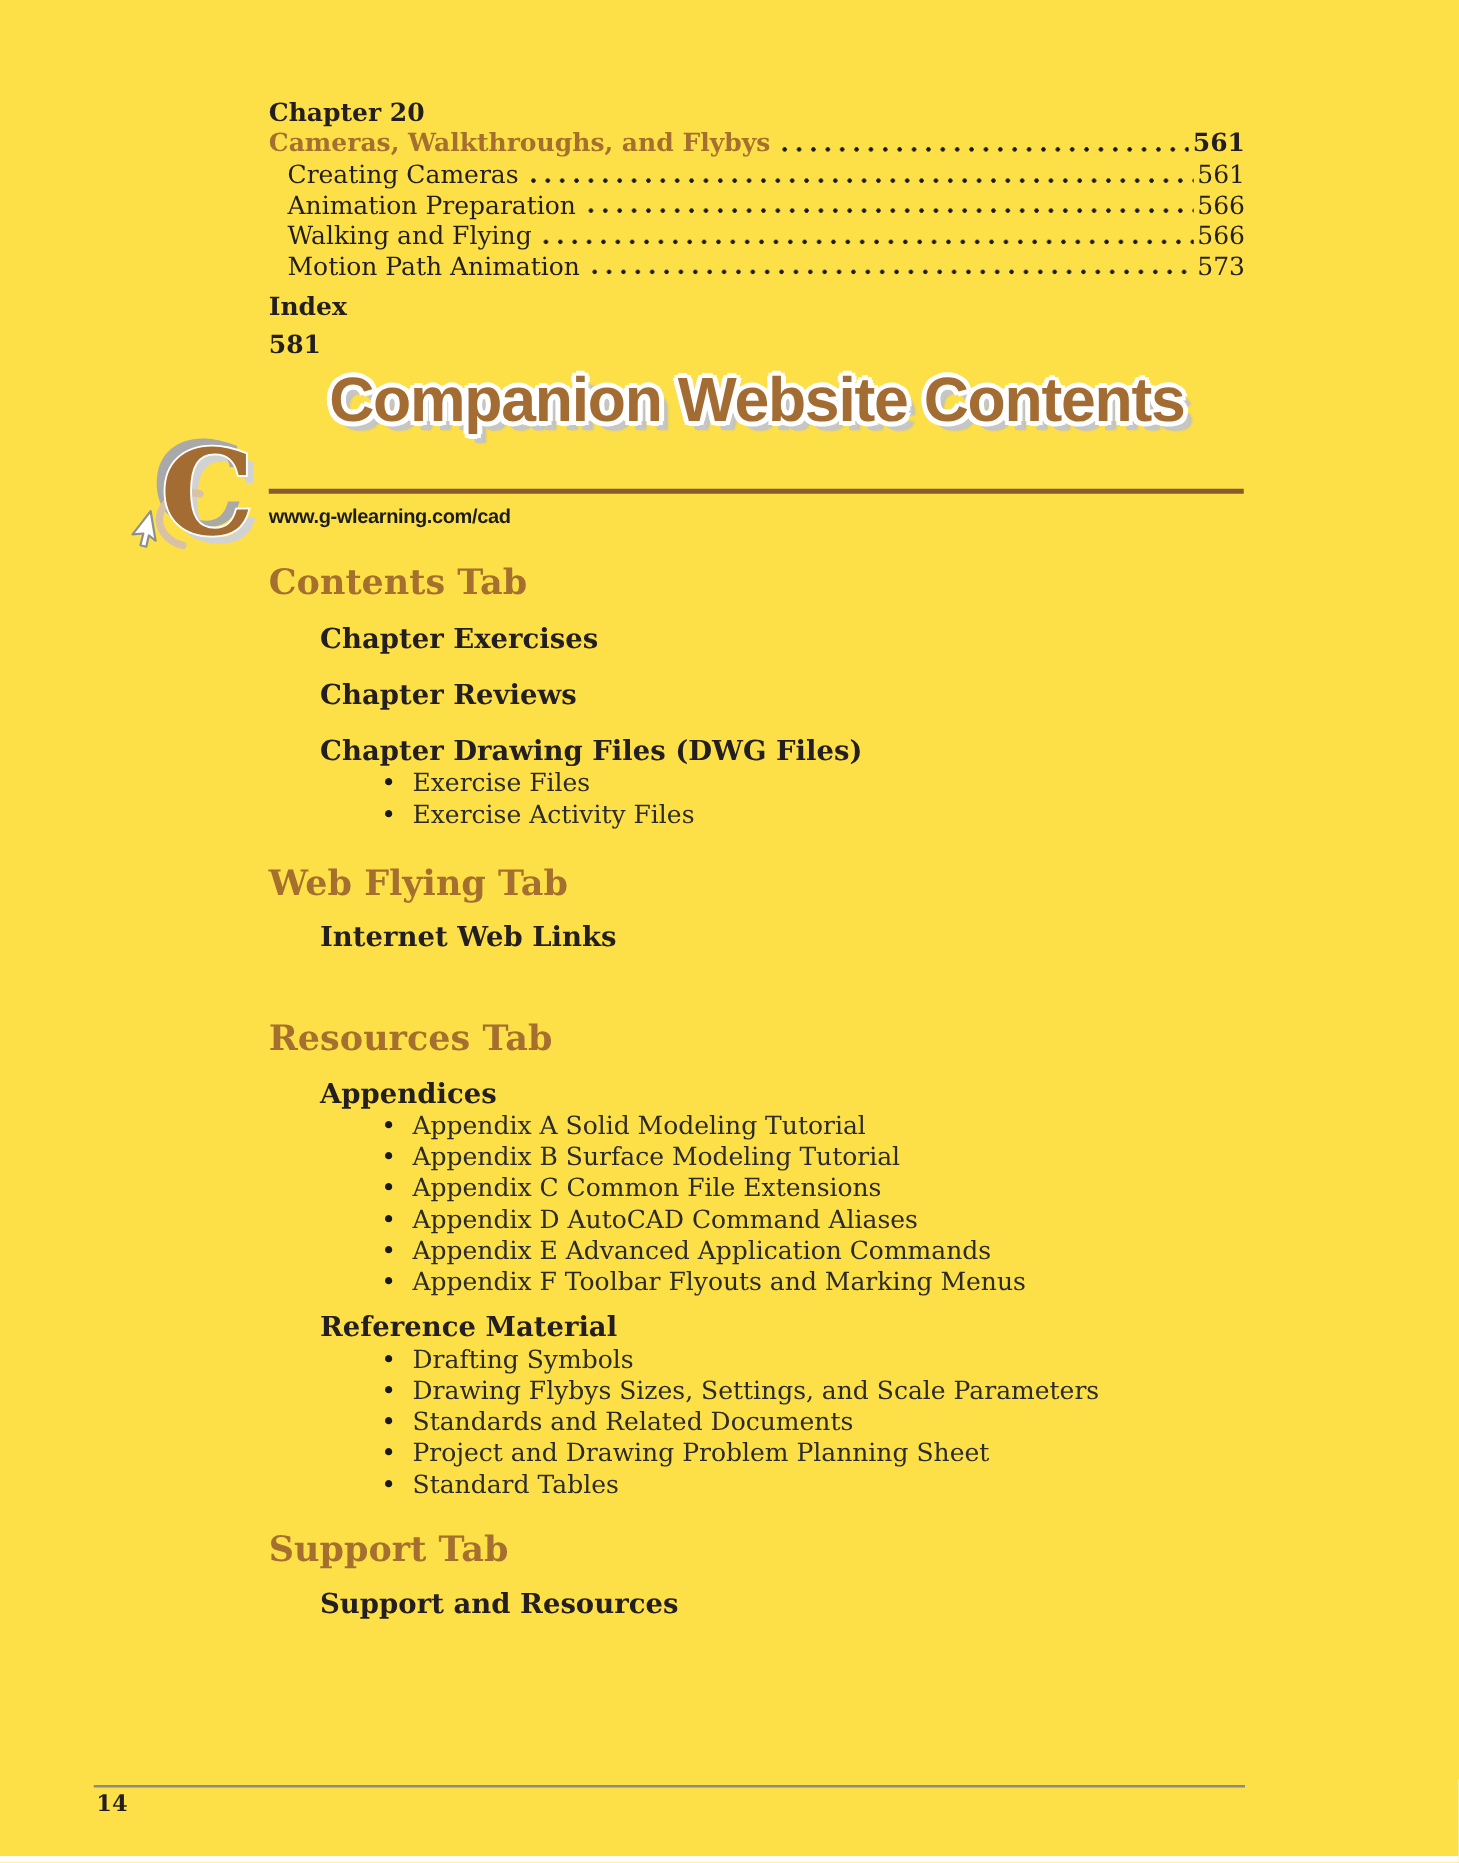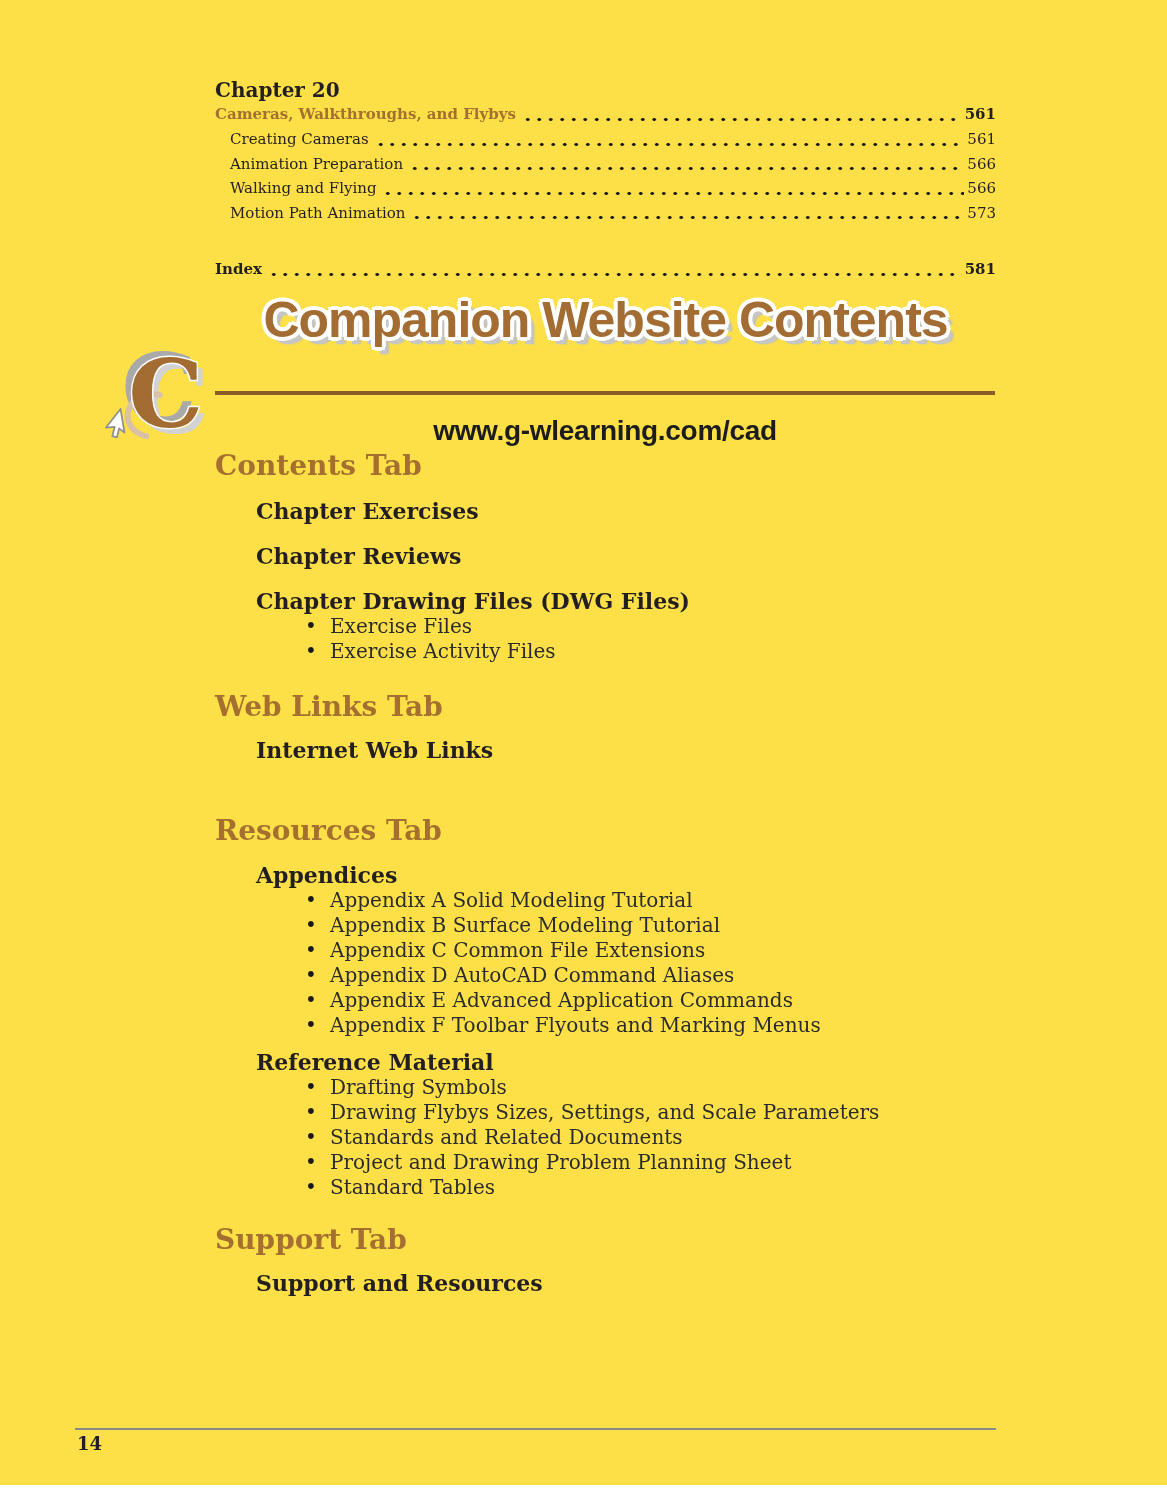--- a/index.html
+++ b/index.html
@@ -8,52 +8,52 @@
     width:1167px;height:1485px;
     background:#fde047;
     overflow:hidden;
     font-family:"DejaVu Serif",serif;
     color:#231f20;
   }
 
   
   .toc-block{position:absolute;left:215px;top:78px;width:781px;}
   .toc-chapter-label{font-weight:bold;font-size:20px;line-height:24px;color:#231f20;}
-  .toc-row{display:flex;align-items:baseline;font-size:15px;line-height:25px;}
+  .toc-row{display:flex;align-items:baseline;font-size:20px;line-height:25px;}
   .toc-row.bold{font-weight:bold;}
   .toc-row .toc-label{white-space:nowrap;}
   .toc-row.brown .toc-label{color:#a5702f;}
   .toc-entries .toc-row{margin-left:15px;line-height:24.6px;}
   .toc-row .toc-page{white-space:nowrap;}
   .leader{
     flex:1;height:5px;align-self:flex-end;margin:0 3px 5px 6px;
     background-image:radial-gradient(circle,#191919 1.55px,transparent 1.85px);
     background-size:11.5px 5px;background-repeat:repeat-x;background-position:0 50%;
   }
-  .toc-index{margin-top:32px;}
+  .toc-index{margin-top:8px;flex-direction:column;}
 
   
   .banner-title{
     position:absolute;left:215px;top:292px;width:781px;
     text-align:center;
     font-family:"Liberation Sans",sans-serif;
     font-weight:900;font-size:50px;line-height:56px;letter-spacing:-1px;
     color:#a26c33;
     text-shadow:
       -3px -3px 0 #fff, 3px -3px 0 #fff, -3px 3px 0 #fff, 3px 3px 0 #fff,
       -4px 0 0 #fff, 4px 0 0 #fff, 0 -4px 0 #fff, 0 4px 0 #fff,
       5px 7px 0 #c6c6c6, 7px 7px 2px #bfbfbf;
     white-space:nowrap;
   }
   .banner-rule{position:absolute;left:215px;top:391px;width:780px;height:4px;background:#8a5a28;}
   .banner-url{
-    position:absolute;left:215px;top:419px;width:780px;
-    text-align:center;
+    position:absolute;left:215px;top:402px;width:780px;
+    text-align:left;
     font-family:"Liberation Sans",sans-serif;font-weight:bold;
-    font-size:28px;line-height:24px;letter-spacing:-0.3px;color:#1c1c1c;
+    font-size:16px;line-height:24px;letter-spacing:-0.3px;color:#1c1c1c;
   }
   .logo{position:absolute;left:103px;top:341px;width:108px;height:110px;}
 
   
   .sections{position:absolute;left:215px;top:444px;width:781px;}
   .section-heading{
     font-size:28px;line-height:32px;font-weight:bold;color:#a5702f;margin:0;
   }
   .group-title{
     font-size:22px;line-height:26px;font-weight:bold;color:#231f20;margin:0 0 0 41px;
@@ -149,21 +149,21 @@
       <li>
           <span class="blt">•</span>
           <span>Exercise Files</span>
         </li>
       <li>
           <span class="blt">•</span>
           <span>Exercise Activity Files</span>
         </li>
     </ul>
 
-    <h2 class="section-heading mt27">Web Links Tab</h2>
+    <h2 class="section-heading mt27">Web Flying Tab</h2>
     <h3 class="group-title mt14">Internet Web Links</h3>
 
     <h2 class="section-heading mt32">Resources Tab</h2>
     <h3 class="group-title mt15">Appendices</h3>
     <ul class="items mt8">
       <li>
           <span class="blt">•</span>
           <span>Appendix A Solid Modeling Tutorial</span>
         </li>
       <li>

